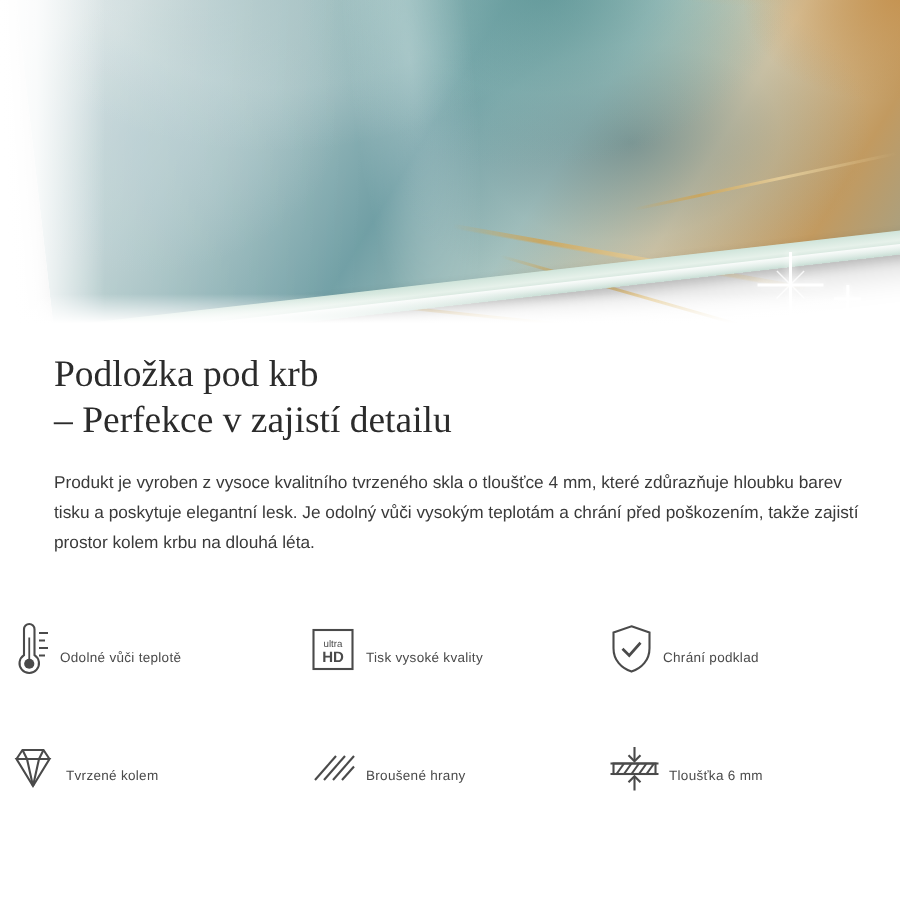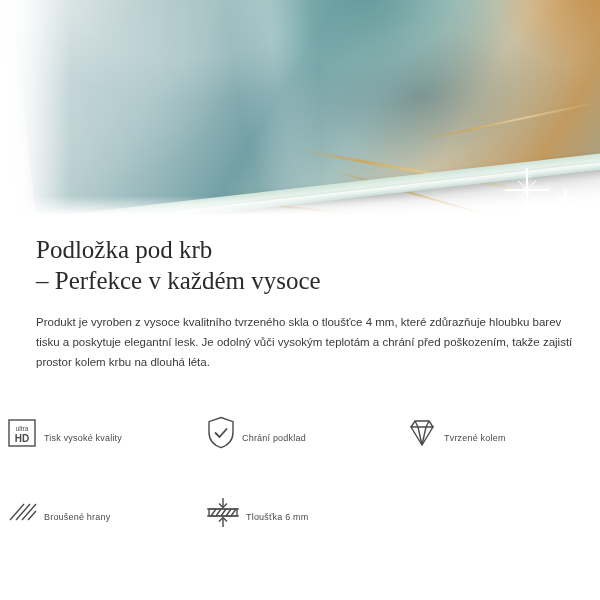--- a/index.html
+++ b/index.html
@@ -252,27 +252,41 @@
       </div>
       <div class="sparkle-small"></div>
       <div class="hero-fade-left"></div>
       <div class="hero-fade-bottom"></div>
     </div>
   </div>
 
   <div class="content">
     <h1 class="headline">
       <span>Podložka pod krb</span>
-      <span class="line2">– Perfekce v každém vysoce</span>
+      <span class="line2">– Perfekce v zajistí detailu</span>
     </h1>
     <p class="body-text">Produkt je vyroben z vysoce kvalitního tvrzeného skla o tloušťce 4 mm, které zdůrazňuje hloubku barev tisku a poskytuje elegantní lesk. Je odolný vůči vysokým teplotám a chrání před poškozením, takže zajistí prostor kolem krbu na dlouhá léta.</p>
   </div>
 
   <div class="features">
 
+    <div class="feature">
+      <div class="feature-icon">
+        <svg width="40" height="42" viewBox="0 0 40 42" fill="none" stroke="#4a4a4a" stroke-width="1.4">
+          <path d="M16 6.5a3.5 3.5 0 0 1 7 0v17.2a6.5 6.5 0 1 1-7 0z"></path>
+          <line x1="19.5" y1="12" x2="19.5" y2="26.5" stroke-width="1.2"></line>
+          <circle cx="19.5" cy="29.5" r="3.4" fill="#4a4a4a" stroke="none"></circle>
+          <line x1="26" y1="9" x2="32" y2="9" stroke-width="1.2"></line>
+          <line x1="26" y1="14" x2="30" y2="14" stroke-width="1.2"></line>
+          <line x1="26" y1="19" x2="32" y2="19" stroke-width="1.2"></line>
+          <line x1="26" y1="24" x2="30" y2="24" stroke-width="1.2"></line>
+        </svg>
+      </div>
+      <div class="feature-label">Odolné vůči teplotě</div>
+    </div>
 
     <div class="feature">
       <div class="feature-icon">
         <svg width="44" height="42" viewBox="0 0 44 42">
           <rect x="9" y="7" width="26" height="26" fill="none" stroke="#4a4a4a" stroke-width="1.4"></rect>
           <text x="22" y="18" text-anchor="middle" font-family="Liberation Sans, sans-serif" font-size="6.5" fill="#4a4a4a">ultra</text>
           <text x="22" y="28.5" text-anchor="middle" font-family="Liberation Sans, sans-serif" font-size="10" font-weight="bold" fill="#4a4a4a">HD</text>
         </svg>
       </div>
       <div class="feature-label">Tisk vysoké kvality</div>

